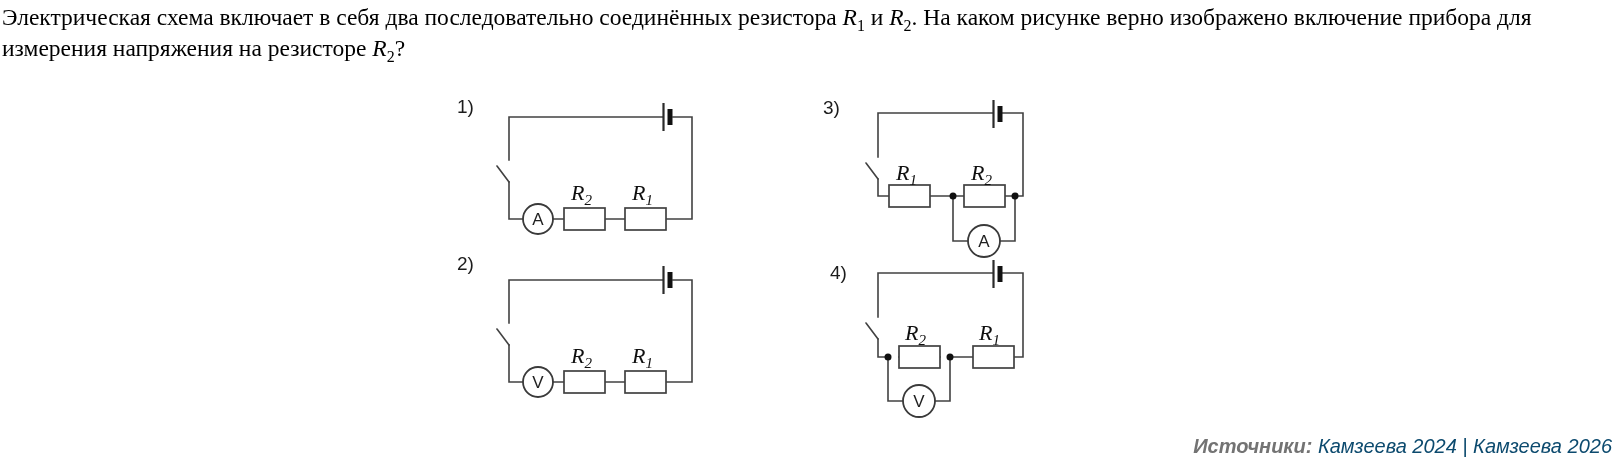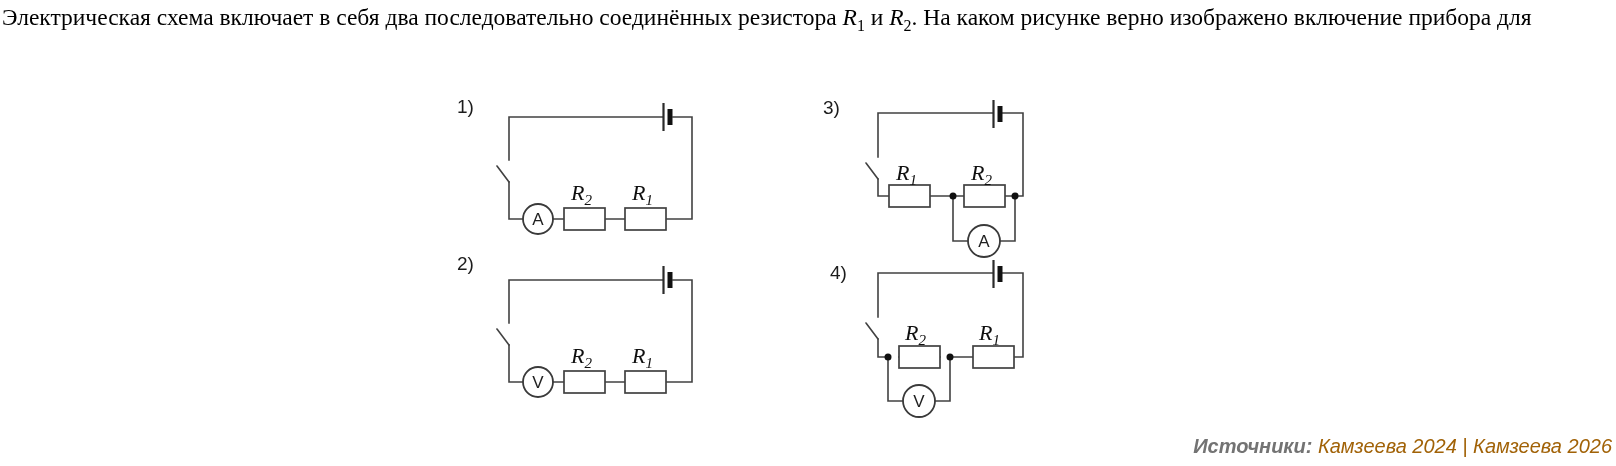--- a/index.html
+++ b/index.html
@@ -18,30 +18,33 @@
   .rbox{fill:#ffffff;stroke:#414141;stroke-width:1.7;}
   .mcircle{fill:#ffffff;stroke:#3a3a3a;stroke-width:1.8;}
   .dot{fill:#111;stroke:none;}
   .numlabel{font-family:"Liberation Sans",sans-serif;font-size:19px;fill:#1c1c1c;}
   .meterletter{font-family:"Liberation Sans",sans-serif;font-size:17px;fill:#222;text-anchor:middle;}
   .rlabel{font-family:"Liberation Serif",serif;font-style:italic;font-size:22px;fill:#101010;}
   .rsub{font-size:15px;}
   .footer{position:absolute;right:4px;bottom:8px;font-family:"Liberation Sans",sans-serif;
           font-style:italic;font-size:20px;white-space:nowrap;}
   .footer .src-label{color:#737373;font-weight:600;}
-  .footer .src-list{color:#a16207;font-weight:400;}
+  .footer .src-list{color:#0c4a6e;font-weight:400;}
 </style>
 </head>
 <body>
 
 <div class="page">
 
   <div class="question">
     <div class="qline">
       <span>Электрическая схема включает в себя два последовательно соединённых резистора </span><span class="math"><span>R</span><sub>1</sub></span><span> и </span><span class="math"><span>R</span><sub>2</sub></span><span>. На каком рисунке верно изображено включение прибора для</span>
+    </div>
+    <div class="qline">
+      <span>измерения напряжения на резисторе </span><span class="math"><span>R</span><sub>2</sub></span><span>?</span>
     </div>
   </div>
 
   <svg class="circuits-svg" width="1616" height="466" viewBox="0 0 1616 466">
 
     <g>
       <text class="numlabel" x="457" y="113">1)</text>
       <path class="wire" d="M509,160 V117 H663 M673,117 H692 V219 H665 M625,219 H605 M564,219 H553 M523,219 H509 V182"></path>
       <path class="blade" d="M509,182 L497,166"></path>
       <g>

